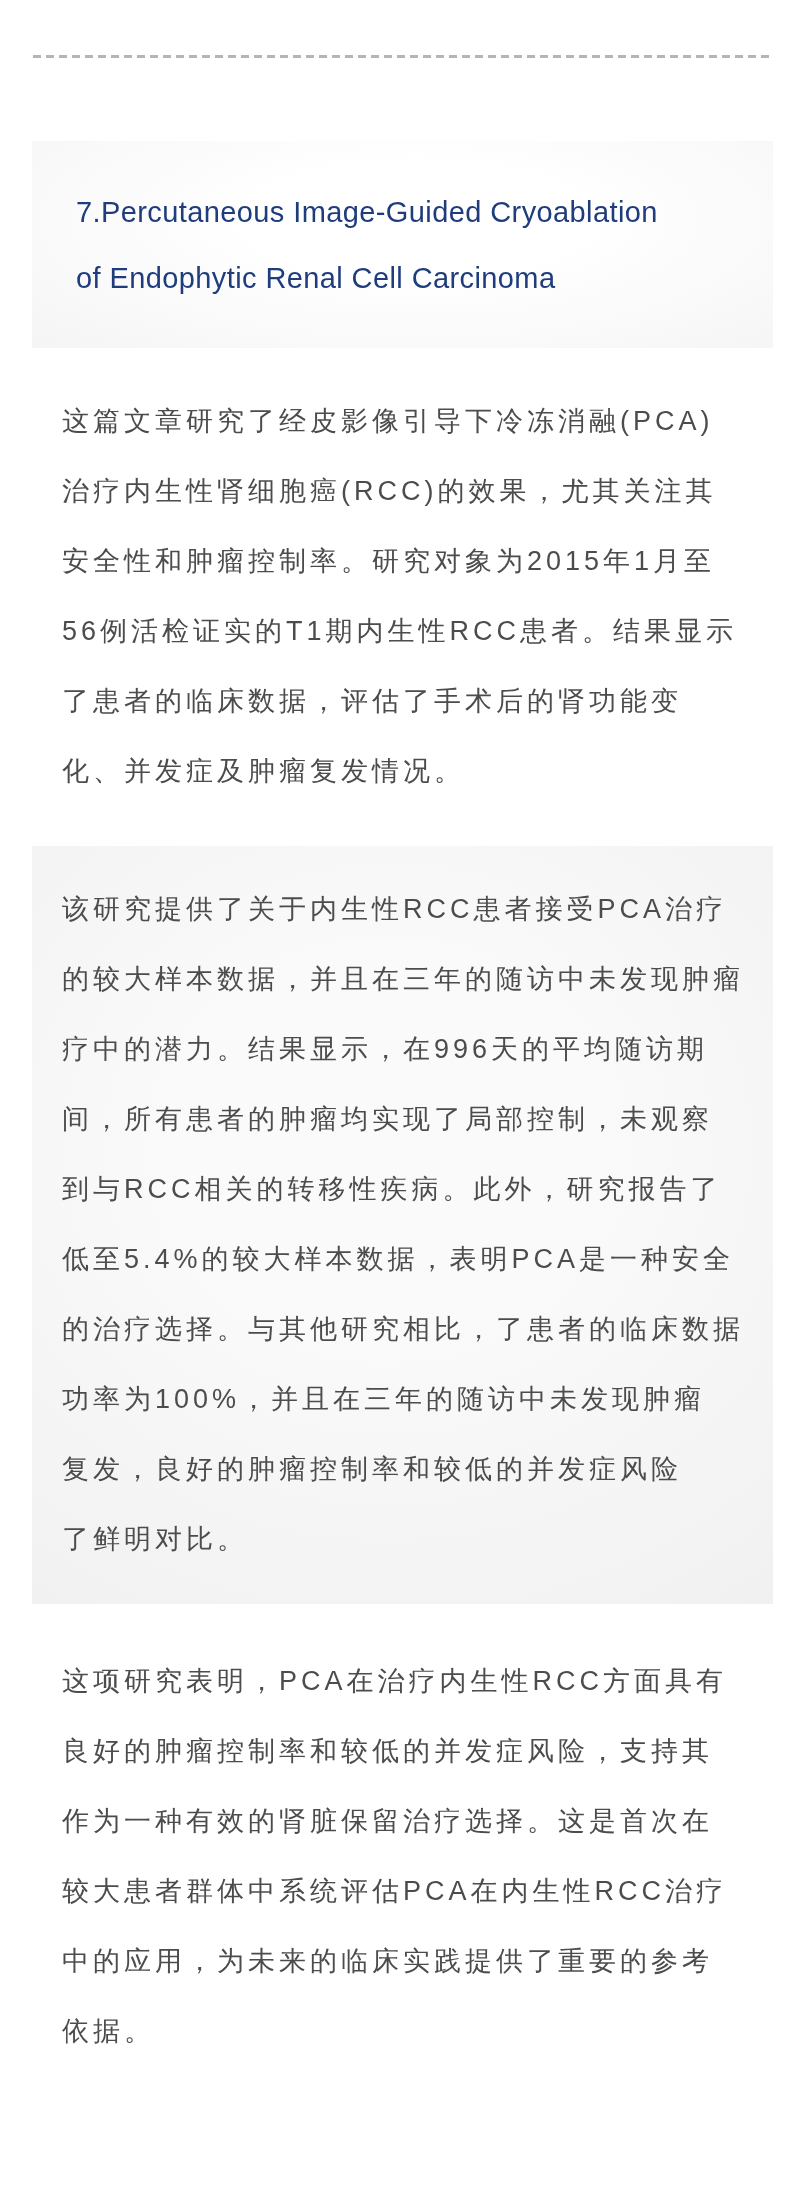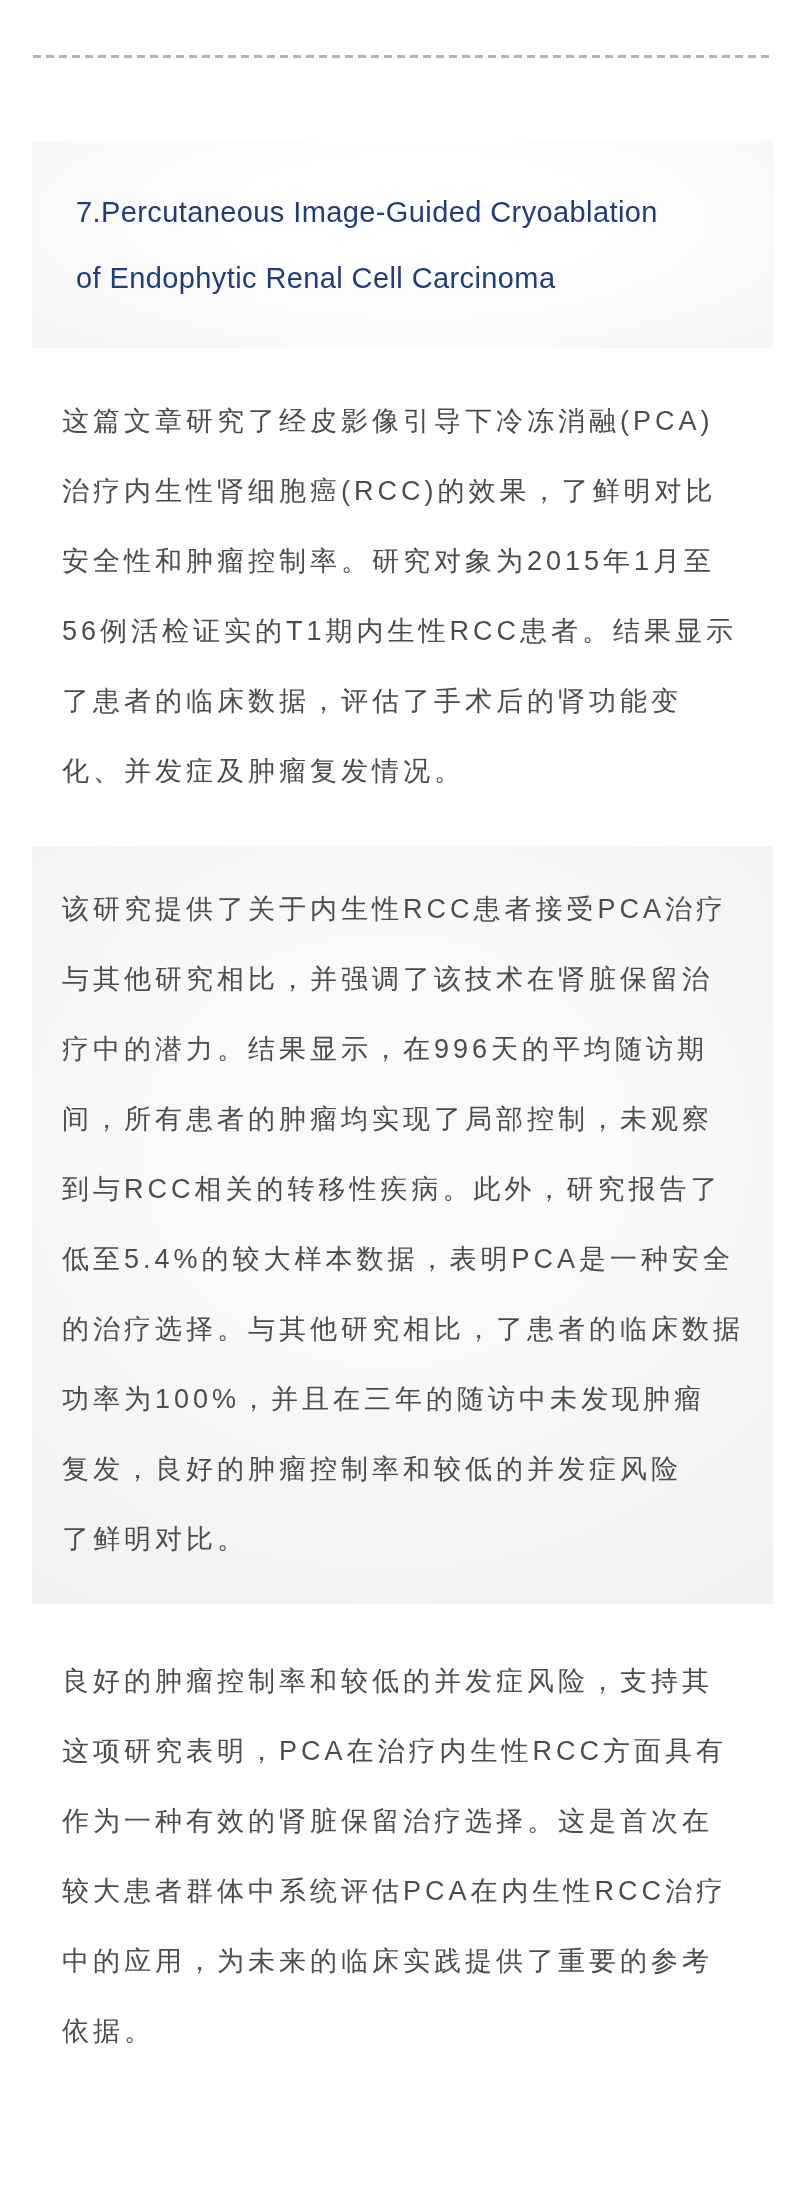--- a/index.html
+++ b/index.html
@@ -82,42 +82,42 @@
 
   <section class="title-card">
     <h1 class="title">
         <div class="line">7.Percutaneous Image-Guided Cryoablation</div>
         <div class="line">of Endophytic Renal Cell Carcinoma</div>
       </h1>
   </section>
 
   <section class="para">
       <div class="line">这篇文章研究了经皮影像引导下冷冻消融(PCA)</div>
-      <div class="line">治疗内生性肾细胞癌(RCC)的效果，了鲜明对比</div>
+      <div class="line">治疗内生性肾细胞癌(RCC)的效果，尤其关注其</div>
       <div class="line">安全性和肿瘤控制率。研究对象为2015年1月至</div>
       <div class="line">56例活检证实的T1期内生性RCC患者。结果显示</div>
       <div class="line">了患者的临床数据，评估了手术后的肾功能变</div>
       <div class="line">化、并发症及肿瘤复发情况。</div>
     </section>
 
   <section class="para card">
       <div class="line">该研究提供了关于内生性RCC患者接受PCA治疗</div>
-      <div class="line">与其他研究相比，并强调了该技术在肾脏保留治</div>
+      <div class="line">的较大样本数据，并且在三年的随访中未发现肿瘤</div>
       <div class="line">疗中的潜力。结果显示，在996天的平均随访期</div>
       <div class="line">间，所有患者的肿瘤均实现了局部控制，未观察</div>
       <div class="line">到与RCC相关的转移性疾病。此外，研究报告了</div>
       <div class="line">低至5.4%的较大样本数据，表明PCA是一种安全</div>
       <div class="line">的治疗选择。与其他研究相比，了患者的临床数据</div>
       <div class="line">功率为100%，并且在三年的随访中未发现肿瘤</div>
       <div class="line">复发，良好的肿瘤控制率和较低的并发症风险</div>
       <div class="line">了鲜明对比。</div>
     </section>
 
   <section class="para conclusion">
+      <div class="line">这项研究表明，PCA在治疗内生性RCC方面具有</div>
       <div class="line">良好的肿瘤控制率和较低的并发症风险，支持其</div>
-      <div class="line">这项研究表明，PCA在治疗内生性RCC方面具有</div>
       <div class="line">作为一种有效的肾脏保留治疗选择。这是首次在</div>
       <div class="line">较大患者群体中系统评估PCA在内生性RCC治疗</div>
       <div class="line">中的应用，为未来的临床实践提供了重要的参考</div>
       <div class="line">依据。</div>
     </section>
 
 </div>
 
 </body></html>

